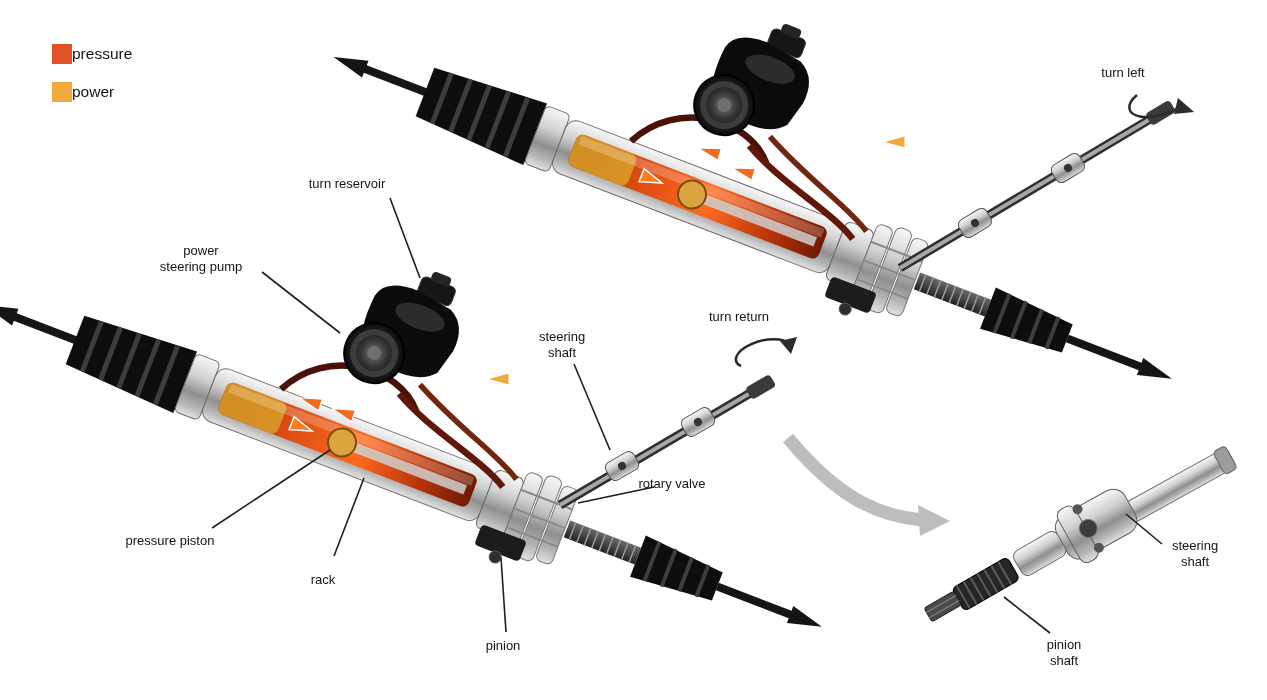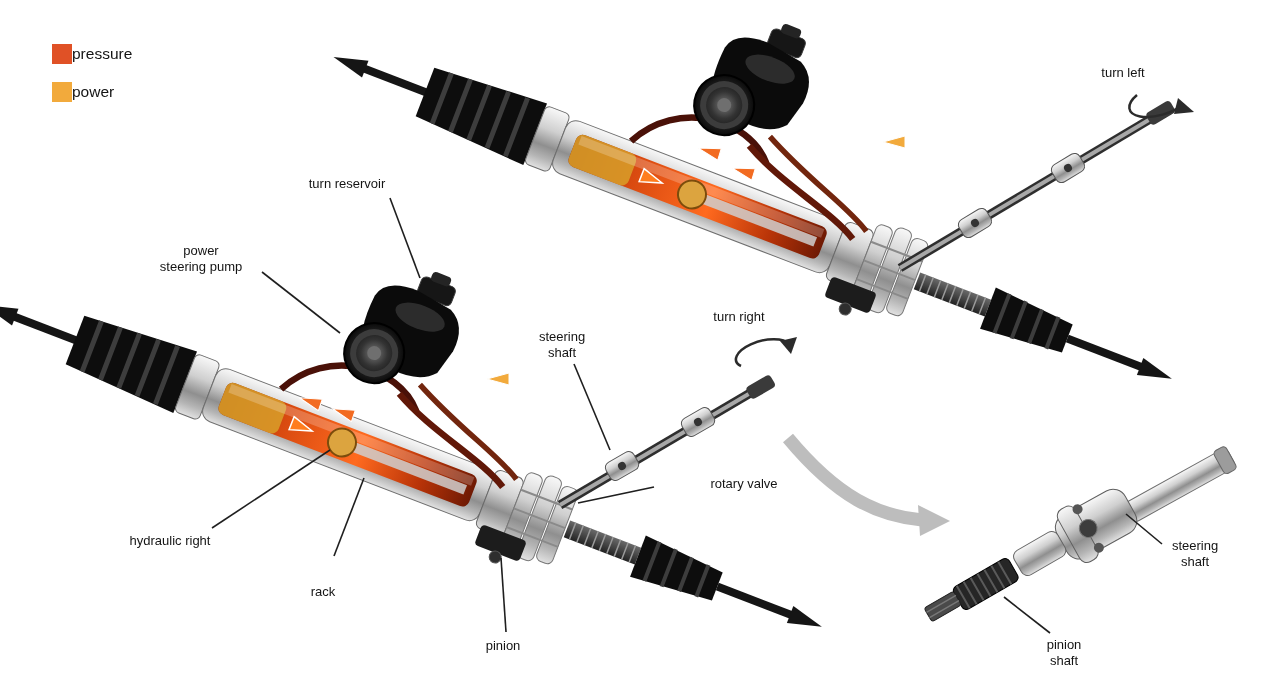--- a/index.html
+++ b/index.html
@@ -214,24 +214,24 @@
     </svg>
     <span>power</span>
   </div>
 </div>
 
 <div class="label" style="left:347px;top:184px">turn reservoir</div>
 <div class="label" style="left:201px;top:259px">power
 steering pump</div>
 <div class="label" style="left:562px;top:345px">steering
 shaft</div>
-<div class="label" style="left:739px;top:317px">turn right</div>
+<div class="label" style="left:739px;top:317px">turn return</div>
 <div class="label" style="left:1123px;top:73px">turn left</div>
-<div class="label" style="left:744px;top:484px">rotary valve</div>
-<div class="label" style="left:170px;top:541px">hydraulic right</div>
-<div class="label" style="left:323px;top:592px">rack</div>
+<div class="label" style="left:672px;top:484px">rotary valve</div>
+<div class="label" style="left:170px;top:541px">pressure piston</div>
+<div class="label" style="left:323px;top:580px">rack</div>
 <div class="label" style="left:503px;top:646px">pinion</div>
 <div class="label" style="left:1195px;top:554px">steering
 shaft</div>
 <div class="label" style="left:1064px;top:653px">pinion
 shaft</div>
 
 </div>
 
 </body></html>

